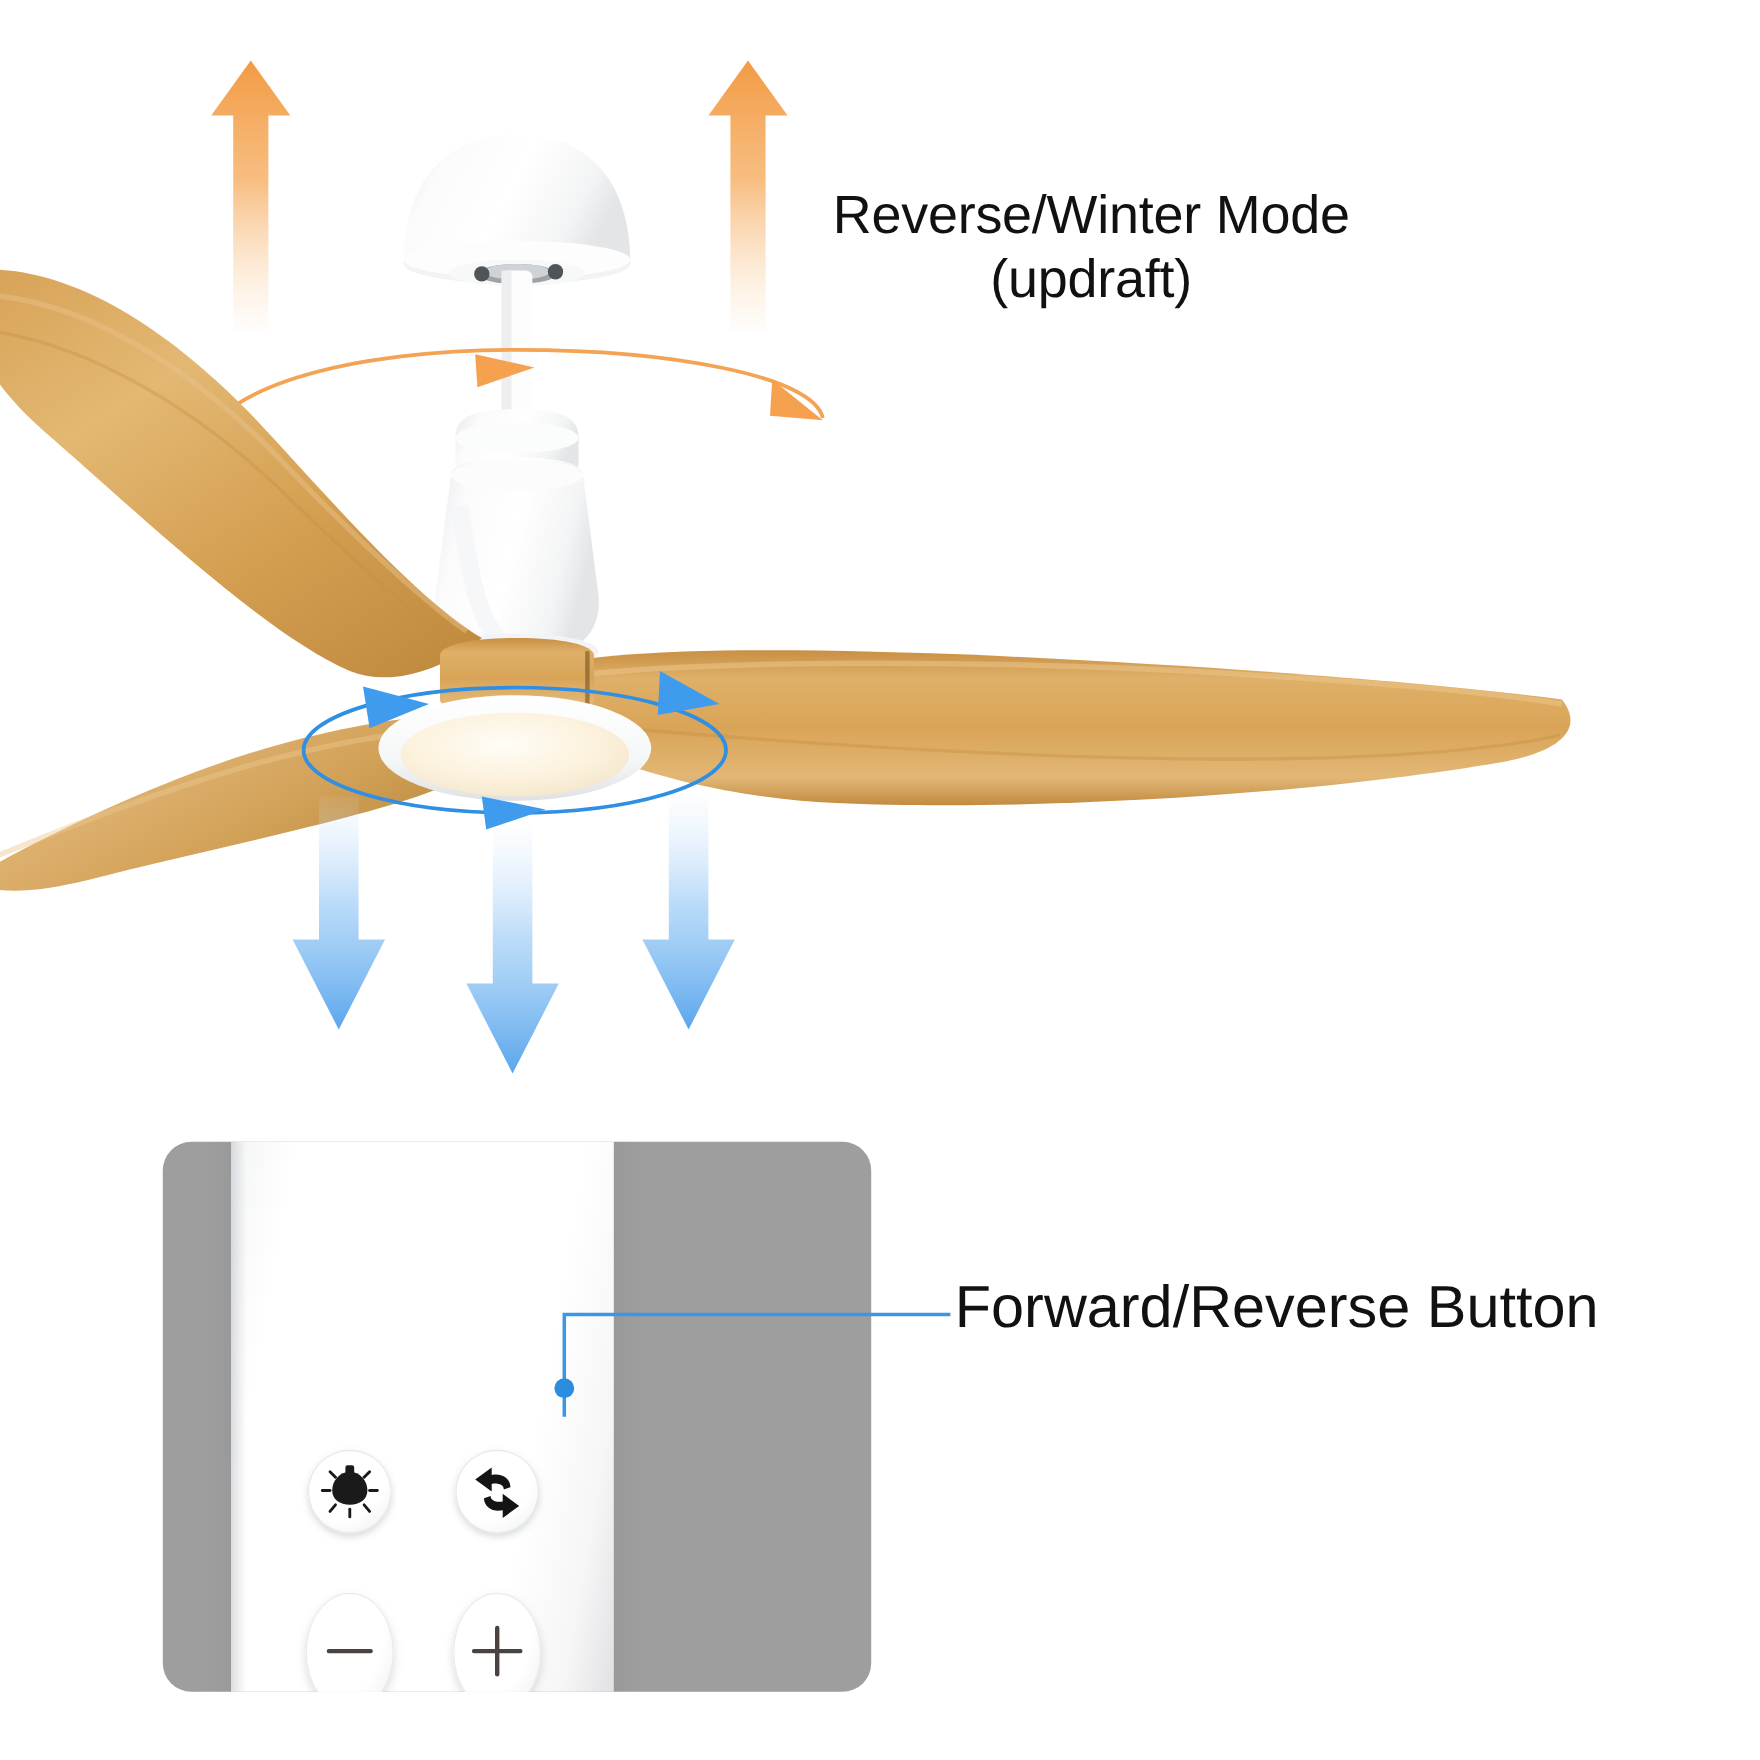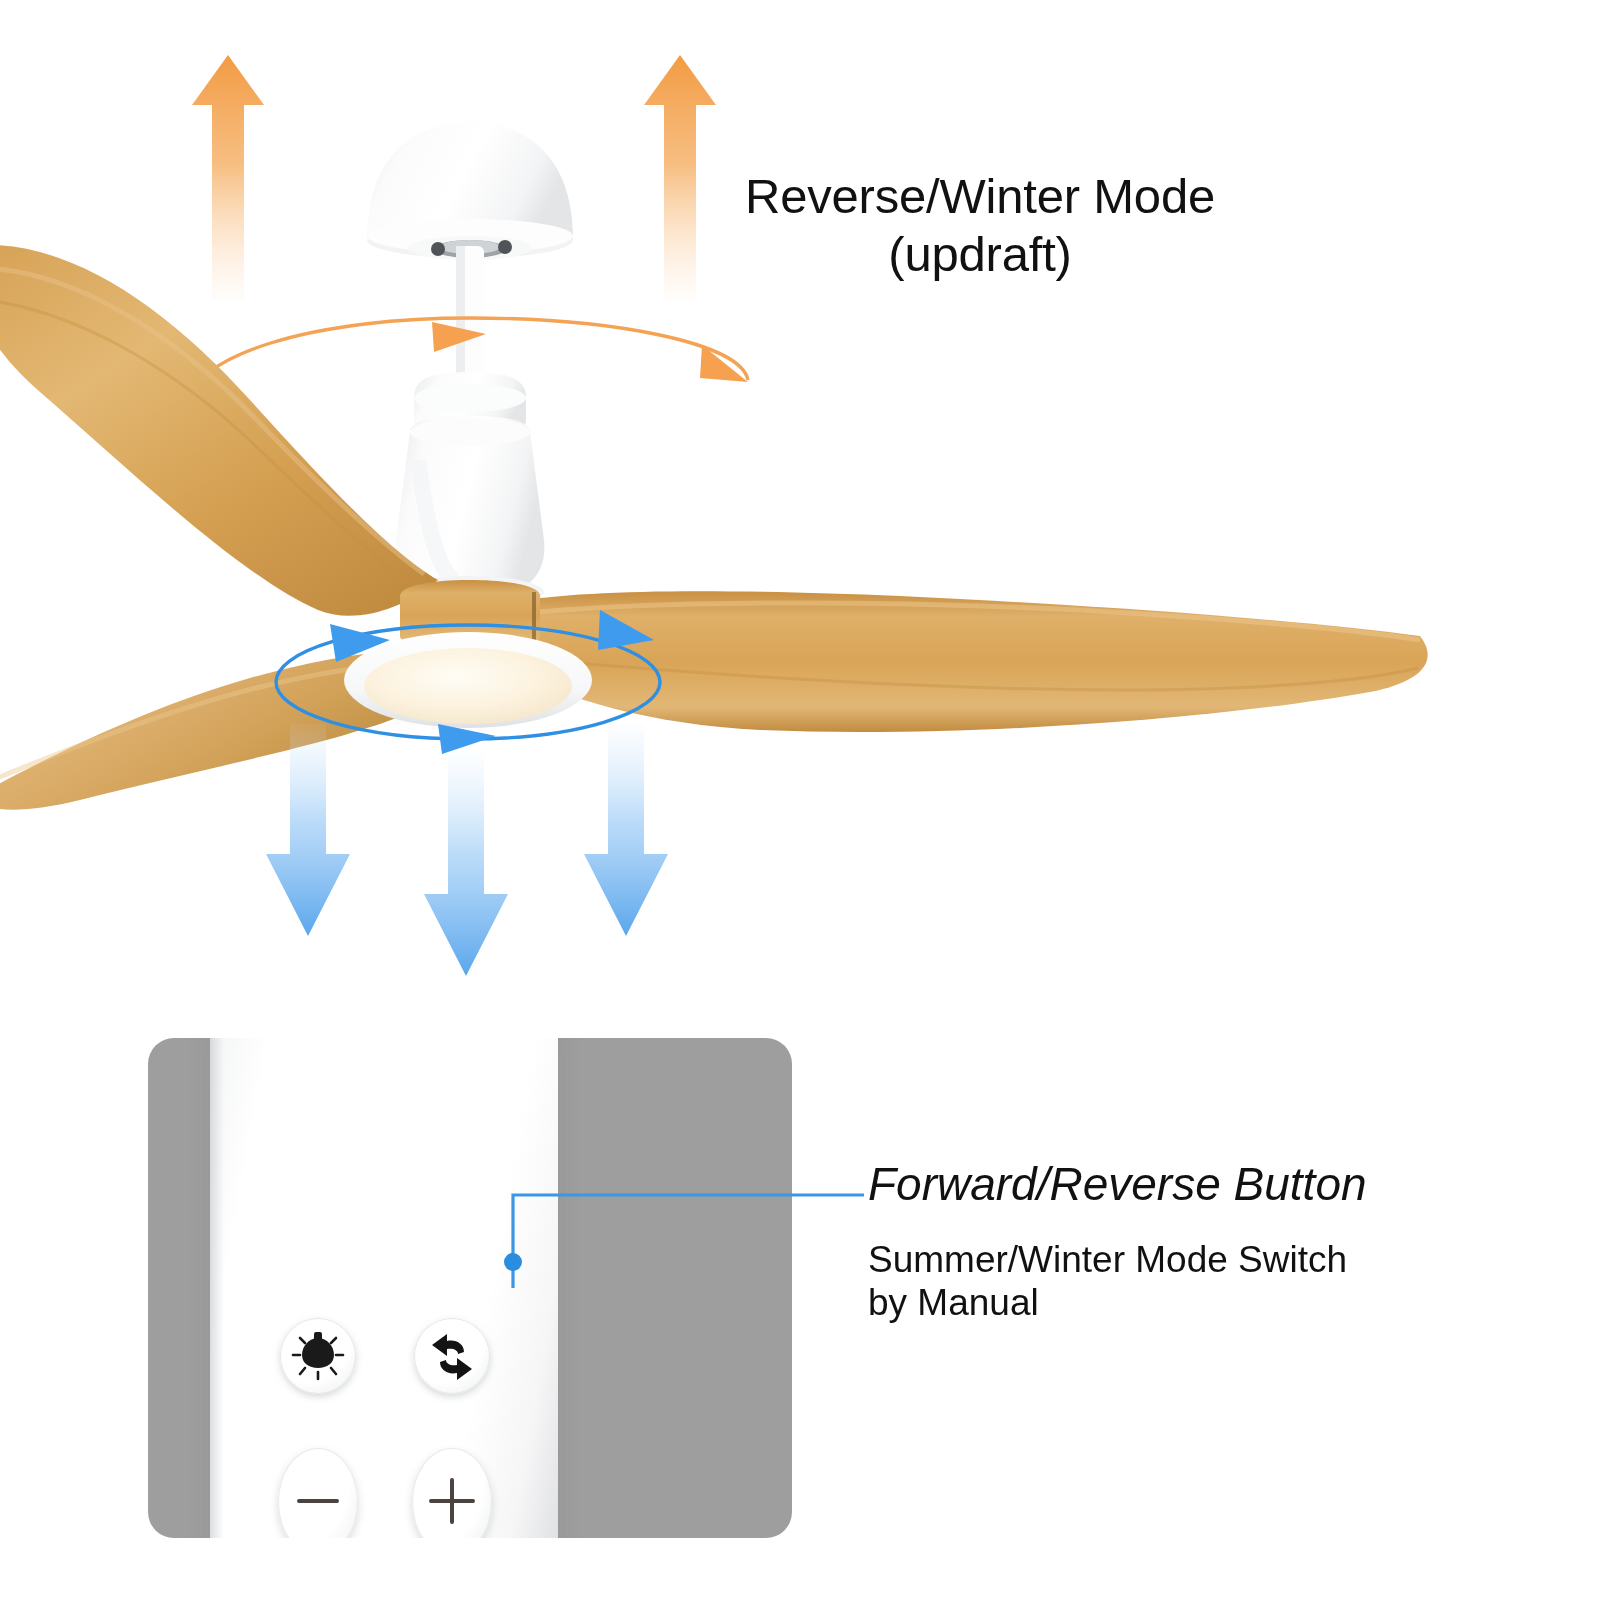--- a/index.html
+++ b/index.html
@@ -32,20 +32,21 @@
     height: 1040px;
   }
 
   
   .label-block {
     position: absolute;
     text-align: center;
     line-height: 1.18;
     white-space: nowrap;
     color: #111111;
+    margin-left: 12px;
   }
   .label-reverse {
     left: 745px;
     top: 168px;
     font-size: 49px;
     letter-spacing: -0.2px;
   }
   .label-forward {
     left: 745px;
     top: 740px;
@@ -115,24 +116,23 @@
     top: 1030px;
     width: 1600px;
     height: 570px;
     pointer-events: none;
   }
 
   .label-fr-title {
     position: absolute;
     left: 868px;
     top: 1157px;
-    font-size: 46px;
+    font-size: 54px;
     white-space: nowrap;
     color: #111111;
-    font-style: italic;
   }
   .label-fr-sub {
     position: absolute;
     left: 868px;
     top: 1238px;
     font-size: 37px;
     line-height: 1.17;
     width: 610px;
     color: #111111;
   }
@@ -335,18 +335,14 @@
 
     </div>
   </div>
 
   <svg class="leader-svg" viewBox="0 0 1600 570">
     <polyline points="513,258 513,165 864,165" fill="none" stroke="#3d96e4" stroke-width="3.2"></polyline>
     <circle cx="513" cy="232" r="9" fill="#2a8de0"></circle>
   </svg>
 
   <div class="label-fr-title">Forward/Reverse Button</div>
-  <div class="label-fr-sub">
-    <span>Summer/Winter Mode Switch</span><br>
-    <span>by Manual</span>
-  </div>
 
 </div>
 
 </body></html>

